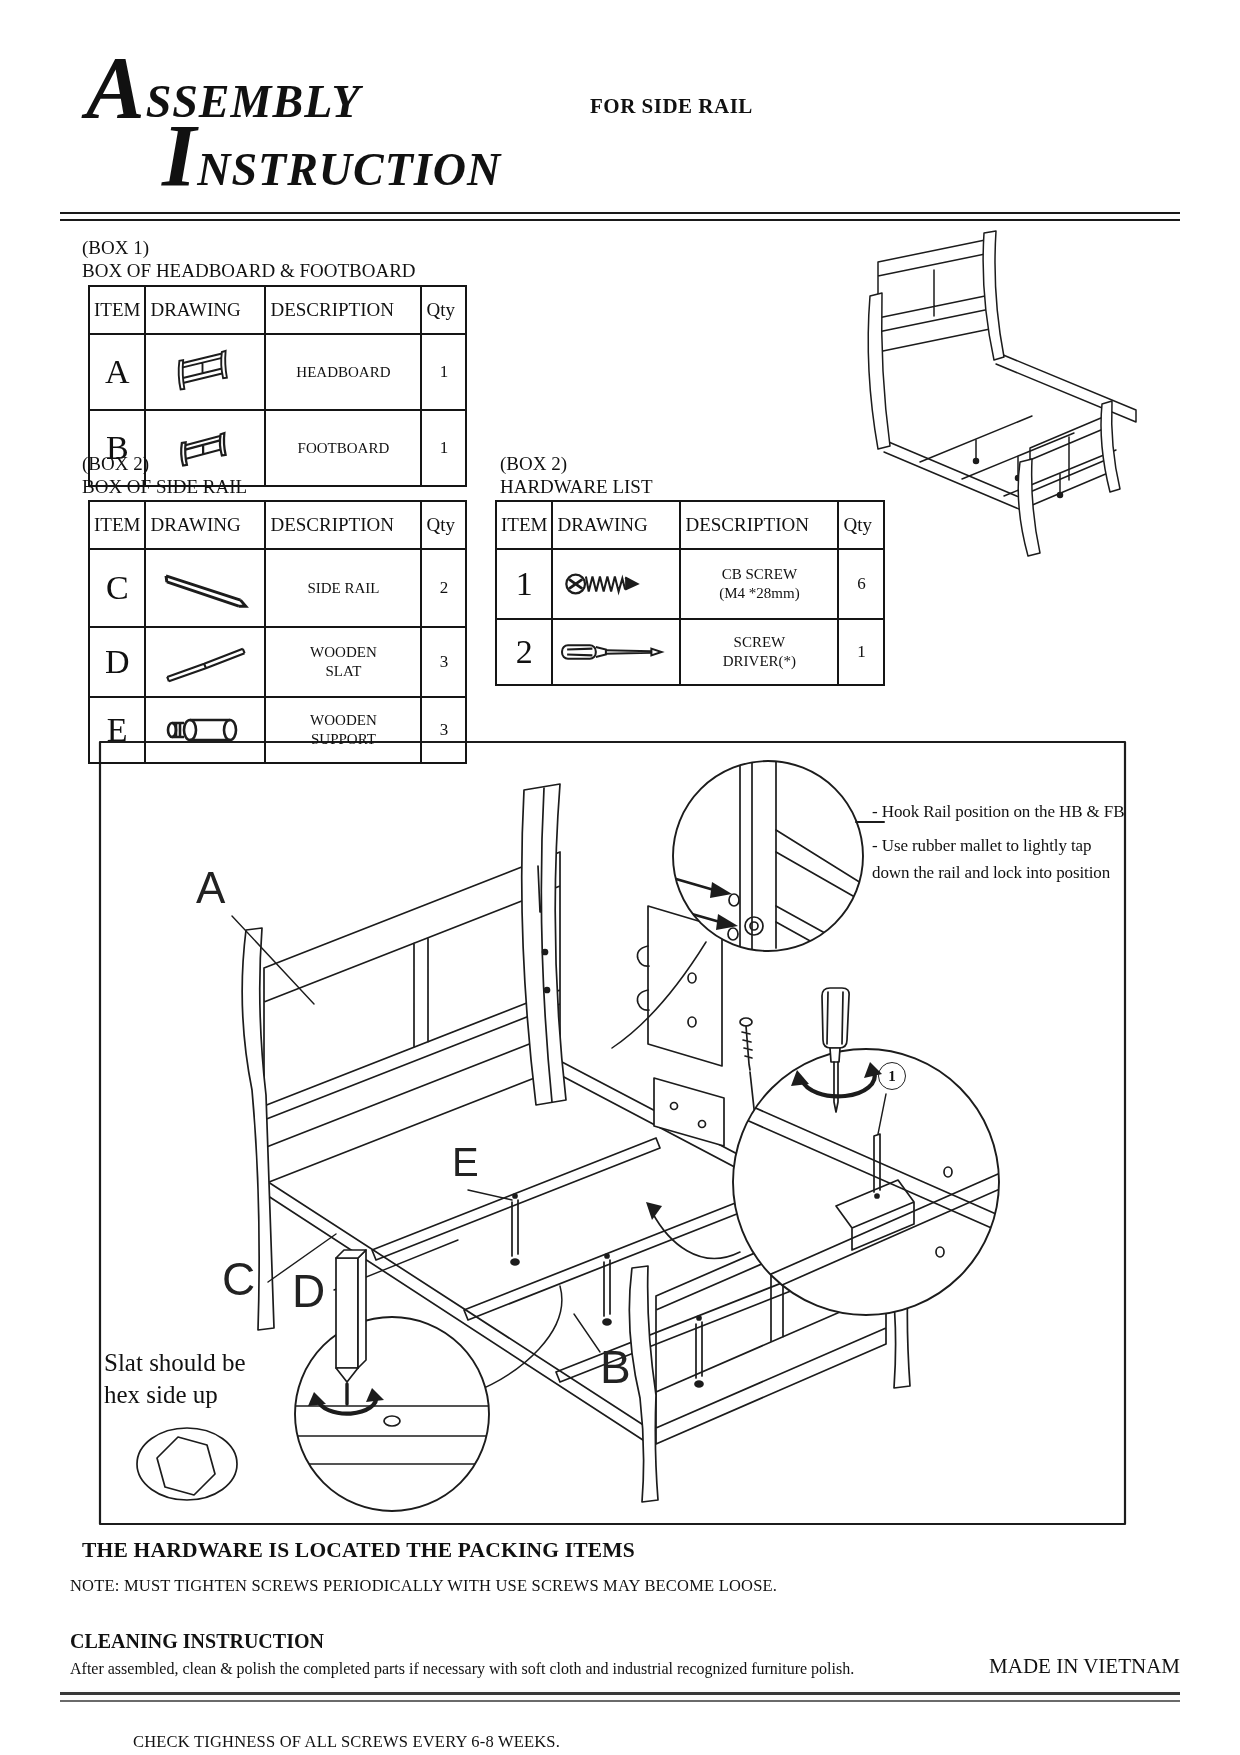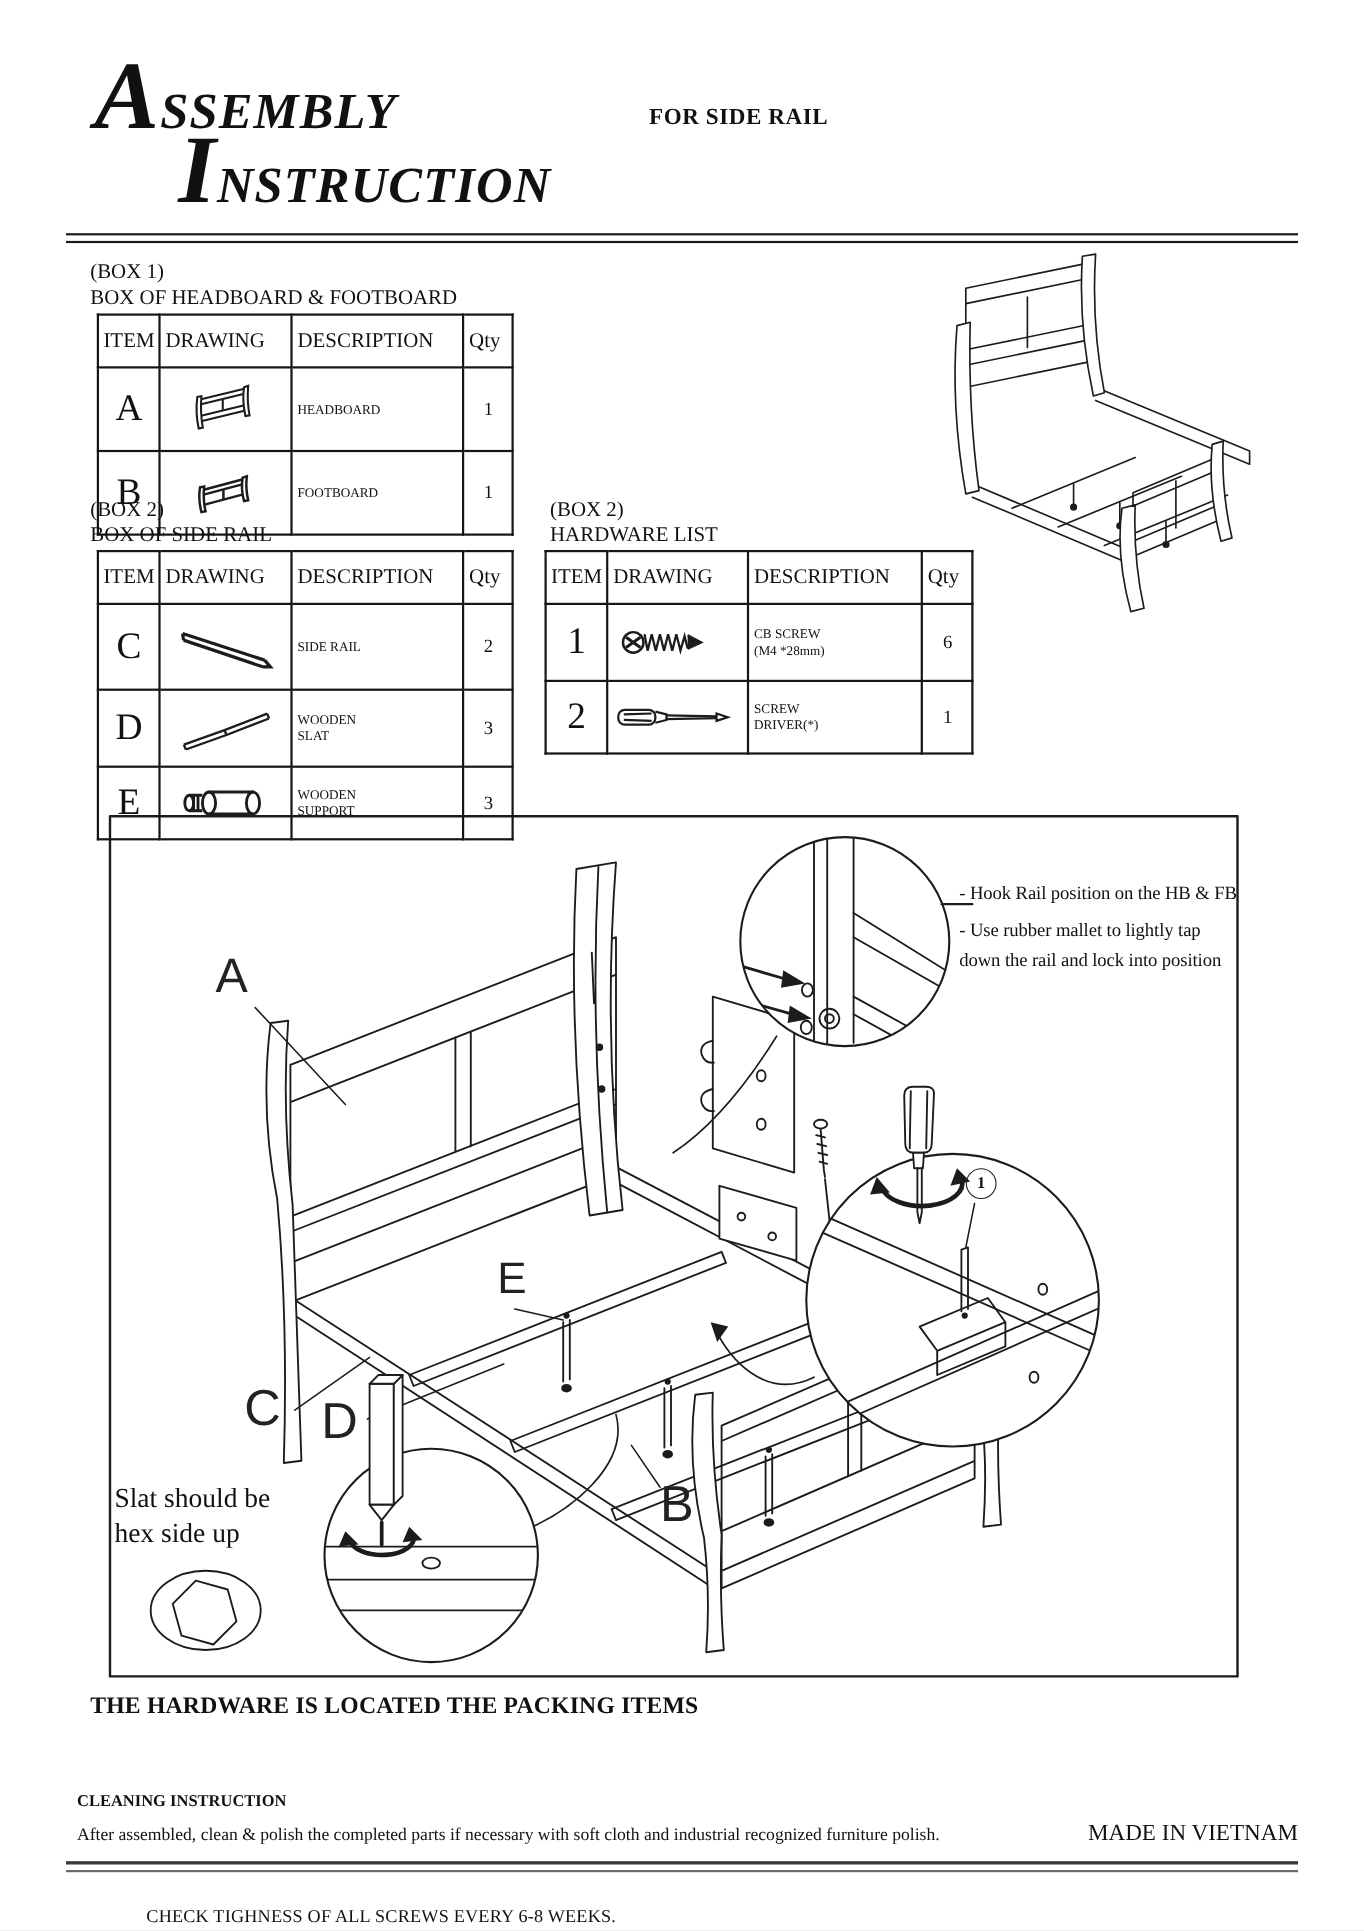--- a/index.html
+++ b/index.html
@@ -14,38 +14,38 @@
   .hrule{height:2.2px;background:#1a1a1a;}
   
   .sechead{font-size:19px;line-height:1.22;}
   
   table.parts{border-collapse:collapse;table-layout:fixed;}
   table.parts th,table.parts td{border:2px solid #151515;padding:12px 4px;overflow:hidden;}
   table.parts th{font-size:19px;font-weight:normal;text-align:left;}
   th.c-qty{text-align:center;}
   td.c-item{font-size:34px;text-align:center;font-weight:normal;}
   td.c-draw{text-align:center;}
-  td.c-desc{font-size:12px;text-align:left;line-height:1.25;}
+  td.c-desc{font-size:15px;text-align:center;line-height:1.25;}
   td.c-qty{font-size:17px;text-align:center;}
   td.c-desc .dl{display:block;}
   
   .caption{width:260px;text-align:center;font-size:23px;font-weight:bold;line-height:1.25;}
   .caption .cl{text-decoration:underline;text-decoration-thickness:2px;text-underline-offset:4px;display:block;}
   
   .notes{width:258px;font-size:17px;line-height:1.6;letter-spacing:-0.1px;}
   .notes p{margin:0 0 7px 0;text-align:justify;}
   .notes p:last-child,.notes p:first-child{text-align:left;}
   .partlabel{font-family:"Liberation Sans",sans-serif;font-weight:400;color:#222;line-height:1;}
   .slatnote{font-size:25px;line-height:1.2;}
   .badge{width:26px;height:26px;border:1.7px solid #222;border-radius:50%;
          display:flex;align-items:center;justify-content:center;font-size:15px;font-weight:bold;}
   
   .f-head{font-size:21.5px;font-weight:bold;letter-spacing:.2px;}
   .f-note{font-size:16.5px;letter-spacing:.2px;}
-  .f-clean{font-size:15px;font-weight:bold;}
+  .f-clean{font-size:20px;font-weight:bold;}
   .f-text{font-size:16px;}
   .f-made{font-size:21px;}
   svg{display:block;}
 </style>
 </head>
 <body>
 
 <div class="page">
 
   <svg class="abs" style="left:0;top:0;" width="1240" height="1755" viewBox="0 0 1240 1755" fill="none" stroke="#1c1c1c" stroke-width="1.7" stroke-linecap="round" stroke-linejoin="round">
@@ -385,20 +385,21 @@
   <div class="abs partlabel" style="left:222px;top:1256px;font-size:46px;">C</div>
   <div class="abs partlabel" style="left:292px;top:1268px;font-size:46px;">D</div>
   <div class="abs partlabel" style="left:600px;top:1344px;font-size:46px;">B</div>
 
   <div class="abs badge" style="left:878px;top:1062px;">1</div>
 
   <div class="abs slatnote" style="left:104px;top:1348px;">Slat should be</div>
   <div class="abs slatnote" style="left:104px;top:1380px;">hex side up</div>
 
   <div class="abs f-head" style="left:70px;top:1538px;margin-left:12px;">THE HARDWARE IS LOCATED THE PACKING ITEMS</div>
+  <div class="abs f-note" style="left:70px;top:1576px;">NOTE: MUST TIGHTEN SCREWS PERIODICALLY WITH USE SCREWS MAY BECOME LOOSE.</div>
   <div class="abs f-note" style="left:133px;top:1688px;margin-top:44px;">CHECK TIGHNESS OF ALL SCREWS EVERY 6-8 WEEKS.</div>
   <div class="abs f-clean" style="left:70px;top:1630px;">CLEANING INSTRUCTION</div>
   <div class="abs f-text" style="left:70px;top:1660px;">After assembled, clean &amp; polish the completed parts if necessary with soft cloth and industrial recognized furniture polish.</div>
   <div class="abs f-made" style="right:60px;top:1654px;">MADE IN VIETNAM</div>
   <div class="abs" style="left:60px;top:1692px;width:1120px;height:3px;background:#3a3a3a;"></div>
   <div class="abs" style="left:60px;top:1700px;width:1120px;height:2px;background:#6a6a6a;"></div>
 
 </div>
 
 </body></html>

